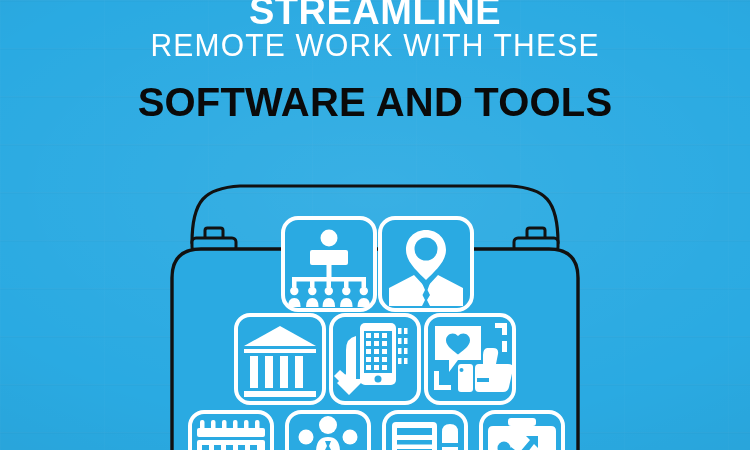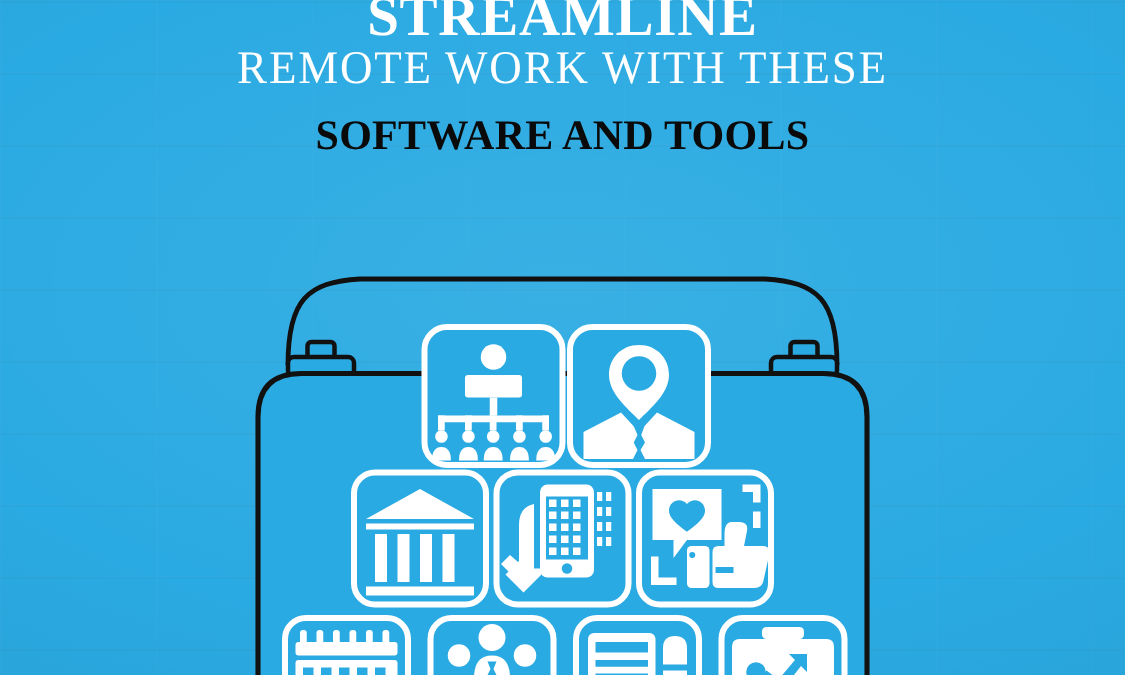--- a/index.html
+++ b/index.html
@@ -9,21 +9,20 @@
     background:#2AAAE2;
     position:relative;
   }
 
   
   #poster {
     position:absolute; inset:0;
     width:750px; height:450px;
     background:#2AAAE2;
     overflow:hidden;
-    font-family:Liberation Serif, serif;
   }
   #brick-texture {
     position:absolute; inset:0;
     pointer-events:none;
     opacity:.5;
     background-image:
       repeating-linear-gradient(to bottom,
         rgba(255,255,255,.055) 0px,
         rgba(255,255,255,.055) 1px,
         rgba(0,0,0,0) 1px,
@@ -77,24 +76,24 @@
     font-weight:normal;
     font-size:30px;
     line-height:36px;
     letter-spacing:1.2px;
     transform:scaleY(1.04);
   }
   .hl-3 {
     display:block;
     color:#0a0a0a;
     font-weight:bold;
-    font-size:28px;
+    font-size:40px;
     line-height:42px;
     letter-spacing:.2px;
-    margin-top:6px;
+    margin-top:17px;
   }
 
   
   #briefcase-graphic {
     position:absolute;
     left:0; top:0;
     width:750px; height:450px;
     z-index:4;
   }
   #briefcase-graphic svg { display:block; }

